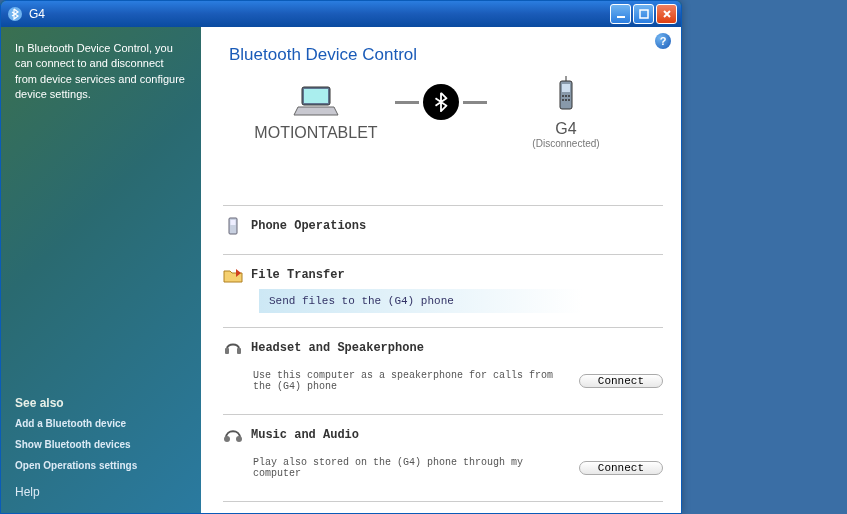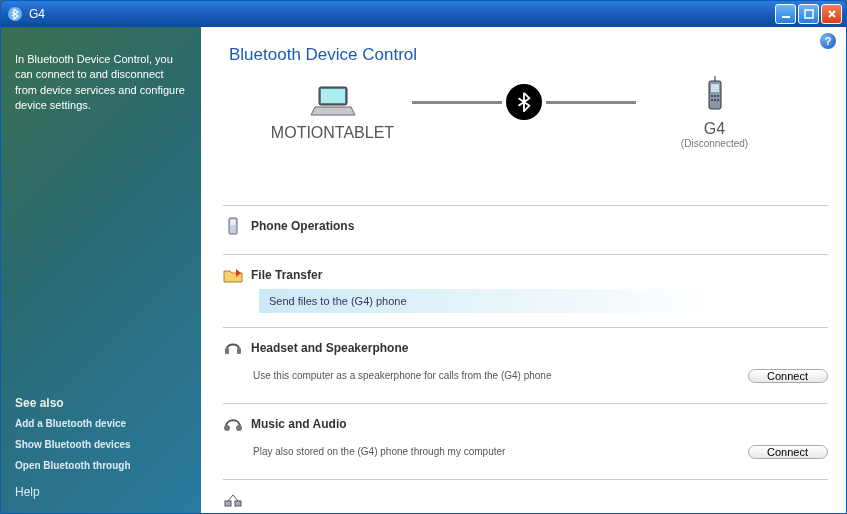--- a/index.html
+++ b/index.html
@@ -1,42 +1,42 @@
 <!DOCTYPE html>
 <html><head>
 <meta charset="utf-8">
 <style>
 * { box-sizing: border-box; margin: 0; padding: 0; }
 body { font-family: "Segoe UI", Tahoma, sans-serif; font-size: 12px; background: #3a6ea5; width: 847px; height: 514px; overflow: hidden; }
-.window { width: 847px; height: 514px; background: #4d7c0f; border: 1px solid #0a5bb8; border-radius: 6px 6px 0 0; overflow: hidden; box-shadow: 0 0 8px rgba(0,0,0,0.3); }
+.window { width: 682px; height: 514px; background: #4d7c0f; border: 1px solid #0a5bb8; border-radius: 6px 6px 0 0; overflow: hidden; box-shadow: 0 0 8px rgba(0,0,0,0.3); }
 .titlebar { height: 26px; background: linear-gradient(to bottom, #2a7de0 0%, #1a5bb8 50%, #0a4ba0 100%); display: flex; align-items: center; padding: 0 4px; color: #fff; }
 .titlebar .appicon { width: 16px; height: 16px; margin: 0 6px 0 2px; }
 .titlebar .title { flex: 1; font-size: 12px; font-weight: normal; }
 .titlebar .ctrls { display: flex; gap: 2px; }
 .titlebar .ctrl { width: 21px; height: 20px; border: 1px solid #fff; border-radius: 3px; display: flex; align-items: center; justify-content: center; font-size: 11px; font-weight: bold; cursor: pointer; }
 .titlebar .ctrl.min, .titlebar .ctrl.max { background: linear-gradient(to bottom,#6fb3f0,#2a7de0); color:#fff; }
 .titlebar .ctrl.close { background: linear-gradient(to bottom,#f08060,#e04010); color:#fff; }
 .body { display: flex; height: calc(100% - 26px); }
 .sidebar { width: 200px; background: linear-gradient(135deg, #3a7050 0%, #2a6a70 40%, #2a7aa0 100%); color: #fff; padding: 14px 14px; font-size: 11px; display: flex; flex-direction: column; }
-.sidebar .intro { line-height: 1.4; margin-top: 11px; }
+.sidebar .intro { line-height: 1.4; }
 .sidebar .spacer { flex: 1; }
 .sidebar .seealso-h { font-weight: bold; font-size: 12px; margin-bottom: 8px; color: #e8f0e8; }
 .sidebar .link { color: #dceaf5; margin-bottom: 10px; cursor: pointer; font-size: 10px; font-weight: bold; }
 .sidebar .help { margin-top: 14px; font-size: 12px; color:#dceaf5; cursor:pointer;}
 .main { flex: 1; background: #fff; position: relative; overflow: hidden; }
 .main .help-icon { position: absolute; top: 6px; right: 10px; width: 16px; height: 16px; border-radius: 50%; background: radial-gradient(circle at 30% 30%, #6fb3f0, #1a5bb8); color:#fff; font-size:11px; font-weight:bold; display:flex; align-items:center; justify-content:center; cursor:pointer;}
 .main h1 { color: #1a5bb8; font-size: 17px; font-weight: normal; padding: 18px 24px 10px 28px; }
 .diagram { display: flex; align-items: center; justify-content: center; gap: 0; padding: 0 40px 8px 40px; }
 .diagram .node { display: flex; flex-direction: column; align-items: center; width: 150px; }
 .diagram .node .lbl { font-size: 16px; text-align: center; margin-top: 2px; color:#555; }
 .diagram .node .lbl2 { font-size: 10px; text-align: center; color:#777; }
 .diagram .line { flex:1; height: 3px; background: #888; margin: 0 4px 20px 4px; max-width:90px;}
 .diagram .bt-center { display:flex; flex-direction:column; align-items:center; margin-bottom:20px;}
 .bt-badge { width: 36px; height: 36px; border-radius: 50%; background: #000; display: flex; align-items: center; justify-content: center; }
-.scroll-area { position: absolute; top: 178px; left: 0; right: 0; bottom: 0; overflow-y: scroll; padding: 0 18px 0 22px; }
+.scroll-area { position: absolute; top: 178px; left: 0; right: 0; bottom: 0; overflow-y: scroll; padding: 0 18px 0 22px; font-family: Liberation Mono, monospace; }
 .section { border-top: 1px solid #ccc; padding: 6px 0 14px 0; }
 .section .header { display: flex; align-items: center; gap: 8px; padding: 4px 0; font-weight: bold; font-size: 12px; color:#333;}
 .section .header .icon { width: 20px; height: 20px; display:inline-flex; align-items:center; justify-content:center;}
 .section .sublink { margin-left: 36px; padding: 6px 10px; font-size: 11px; color: #336; cursor: pointer; }
 .section .sublink.hl { background: linear-gradient(to right, #cde8f5 0%, #ffffff 80%); }
 .section .row { display: flex; align-items: center; margin-left: 30px; gap: 12px; }
 .section .row .desc { flex: 1; font-size: 10px; color: #555; padding: 8px 0;}
 .btn { background: linear-gradient(to bottom,#fff,#e8e8e8); border: 1px solid #aaa; border-radius: 10px; padding: 0 18px; font-size: 11px; cursor: pointer; min-width: 80px; text-align:left;}
 
 .scroll-area::-webkit-scrollbar { width: 16px; }
@@ -78,21 +78,21 @@
 
   <div class="body">
 
     <div class="sidebar">
       <div class="intro">In Bluetooth Device Control, you can connect to and disconnect from device services and configure device settings.</div>
       <div class="spacer"></div>
       <div>
         <div class="seealso-h">See also</div>
         <div class="link">Add a Bluetooth device</div>
         <div class="link">Show Bluetooth devices</div>
-        <div class="link">Open Bluetooth through</div>
+        <div class="link">Open Operations settings</div>
         <div class="help">Help</div>
       </div>
     </div>
 
     <div class="main">
       <div class="help-icon">?</div>
       <h1>Bluetooth Device Control</h1>
 
       <div class="diagram">
         <div class="node">

